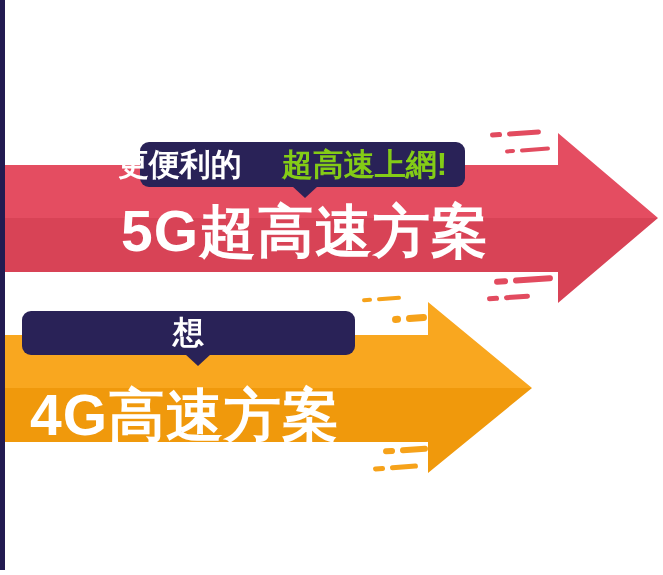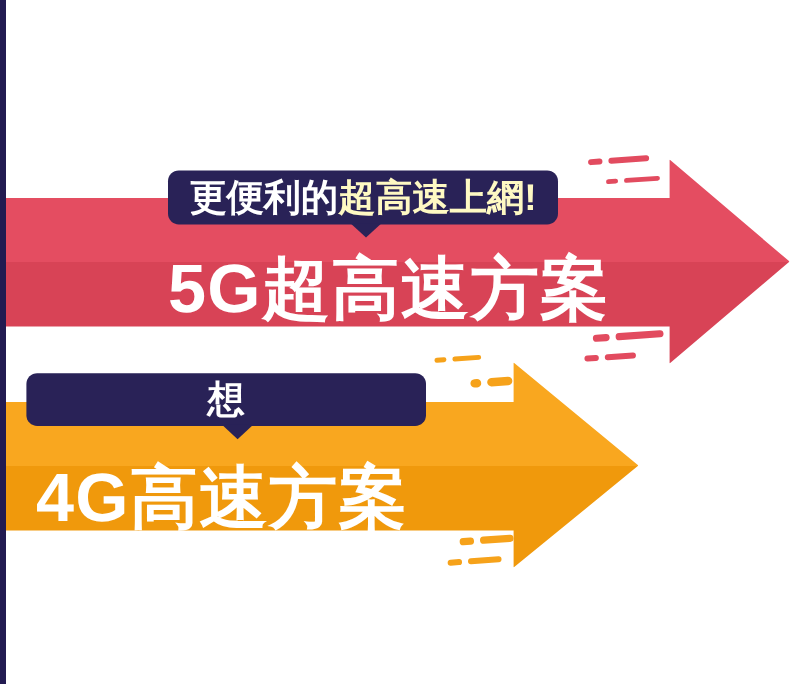--- a/index.html
+++ b/index.html
@@ -32,22 +32,23 @@
 
   
   .badge{
     position:absolute;
     background:#292257;
     border-radius:9px;
     display:flex;align-items:center;justify-content:center;
     font-weight:700;
     color:#ffffff;
     white-space:nowrap;
+    gap:40px;
   }
-  .badge .hl{color:#fef9c3;}
+  .badge .hl{color:#84cc16;}
   .badge-5g{left:140px;top:142px;width:325px;height:45px;font-size:31px;}
   .badge-4g{left:22px;top:311px;width:333px;height:44px;font-size:31px;}
   .badge .pointer{
     position:absolute;bottom:-11px;
     width:0;height:0;
     border-left:13px solid transparent;
     border-right:13px solid transparent;
     border-top:12px solid #292257;
   }
   .badge-5g .pointer{left:152px;}
@@ -57,21 +58,21 @@
   .title{
     position:absolute;
     margin:0;
     color:#ffffff;
     font-size:57px;
     font-weight:900;
     line-height:63px;
     letter-spacing:1px;
     white-space:nowrap;
   }
-  .t5g{left:140px;top:200px;margin-top:10px;}
+  .t5g{left:121px;top:200px;}
   .t4g{left:30px;top:384px;}
 
   
   .speed{position:absolute;display:flex;align-items:center;gap:5px;transform:rotate(-4deg);}
   .speed i{display:block;border-radius:4px;}
   .sr i{background:#e24b5f;}
   .so i{background:#f6a21a;}
   .speed .a{width:12px;height:5px;}
   .speed .b{width:34px;height:5px;}
   .r1{left:490px;top:131px;}

